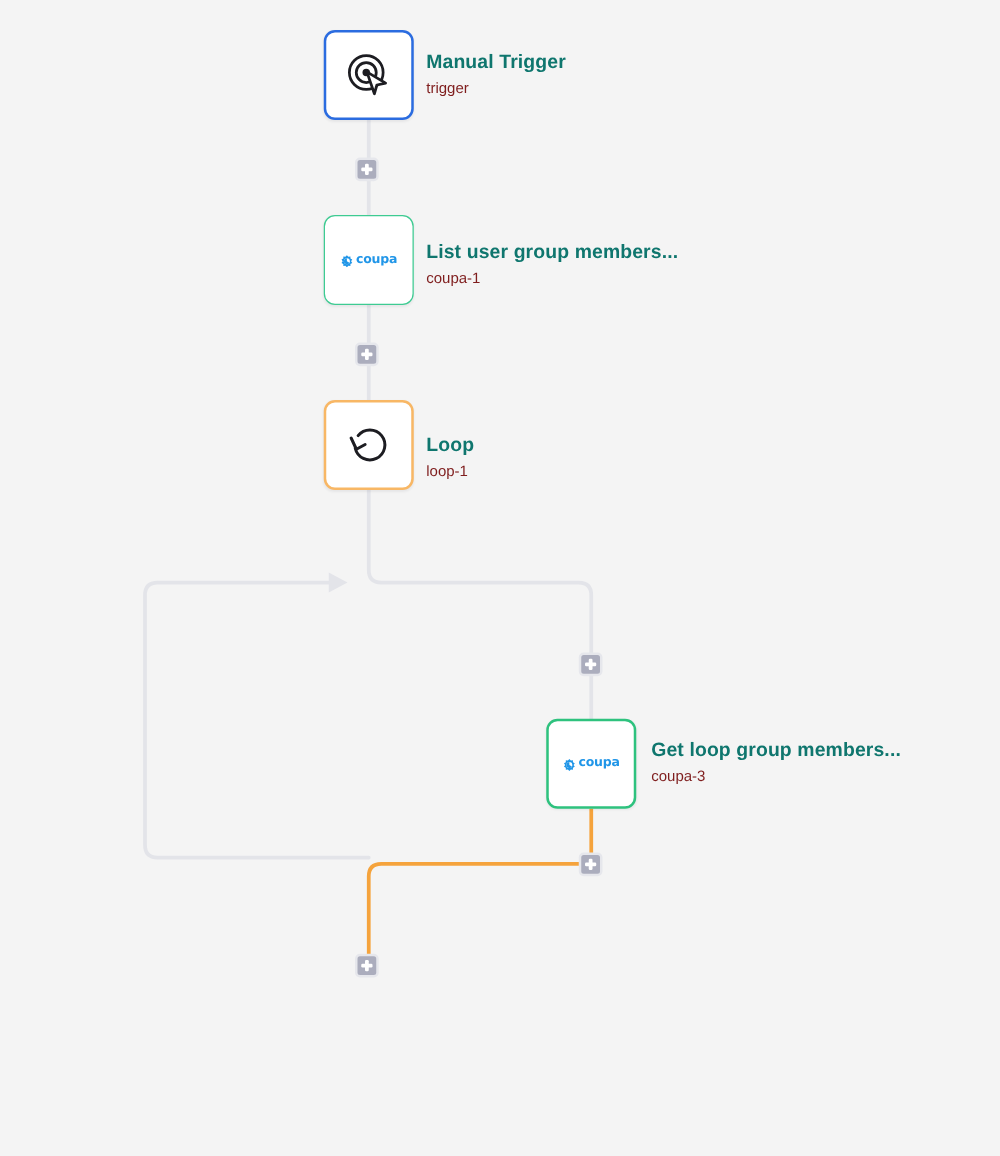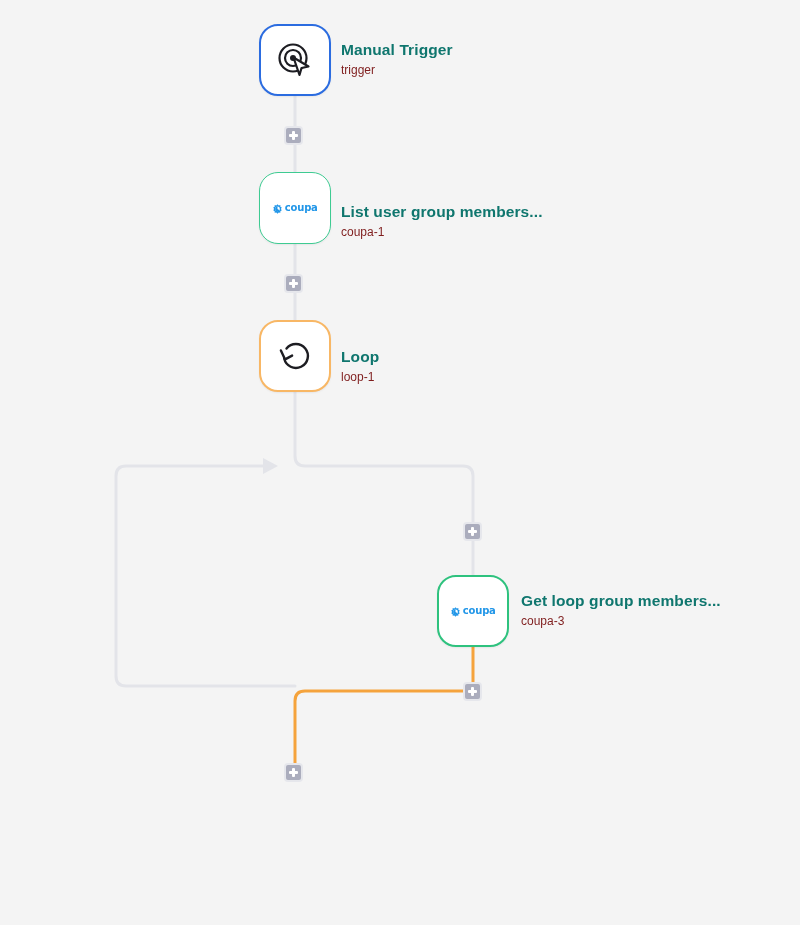--- a/index.html
+++ b/index.html
@@ -23,21 +23,21 @@
     height: 925px;
     pointer-events: none;
   }
 
   
   .node {
     position: absolute;
     width: 72px;
     height: 72px;
     background: #ffffff;
-    border-radius: 19px;
+    border-radius: 9px;
     box-sizing: border-box;
     display: flex;
     align-items: center;
     justify-content: center;
     box-shadow: 0 1px 2px rgba(20,20,40,0.06);
   }
   .node.trigger  { border: 2px solid #2b6ce0; }
   .node.coupa    { border: 2px solid #2ec27e; }
   .node.coupa-1  { border: 1.5px solid #3ecb92; }
   .node.loop     { border: 2px solid #f8b765; }
@@ -159,21 +159,21 @@
         <path d="M12 2.6 L14.6 5.2 L18.2 4.6 L18.2 8.2 L21.4 10 L19.4 13
                  L21.4 16 L18.2 17.8 L18.2 21.4 L14.6 20.8 L12 23.4
                  L9.4 20.8 L5.8 21.4 L5.8 17.8 L2.6 16 L4.6 13
                  L2.6 10 L5.8 8.2 L5.8 4.6 L9.4 5.2 Z" fill="#2196e8"></path>
         <circle cx="12" cy="13" r="5.2" fill="#ffffff"></circle>
         <path d="M12 7.8 A5.2 5.2 0 1 0 16.4 15.6 L12 13 Z" fill="#2196e8"></path>
       </svg>
       <span class="coupa-word">coupa</span>
     </span>
   </div>
-  <div class="node-label" style="left:341px; top:192px; height:60px;">
+  <div class="node-label" style="left:341px; top:182px; height:60px;">
     <div class="node-title">List user group members...</div>
     <div class="node-sub">coupa-1</div>
   </div>
 
   <div class="plus-btn" style="left:284px; top:274px;">
     <span class="bar-h"></span>
     <span class="bar-v"></span>
   </div>
 
   <div class="node loop" style="left:259px; top:320px;">

